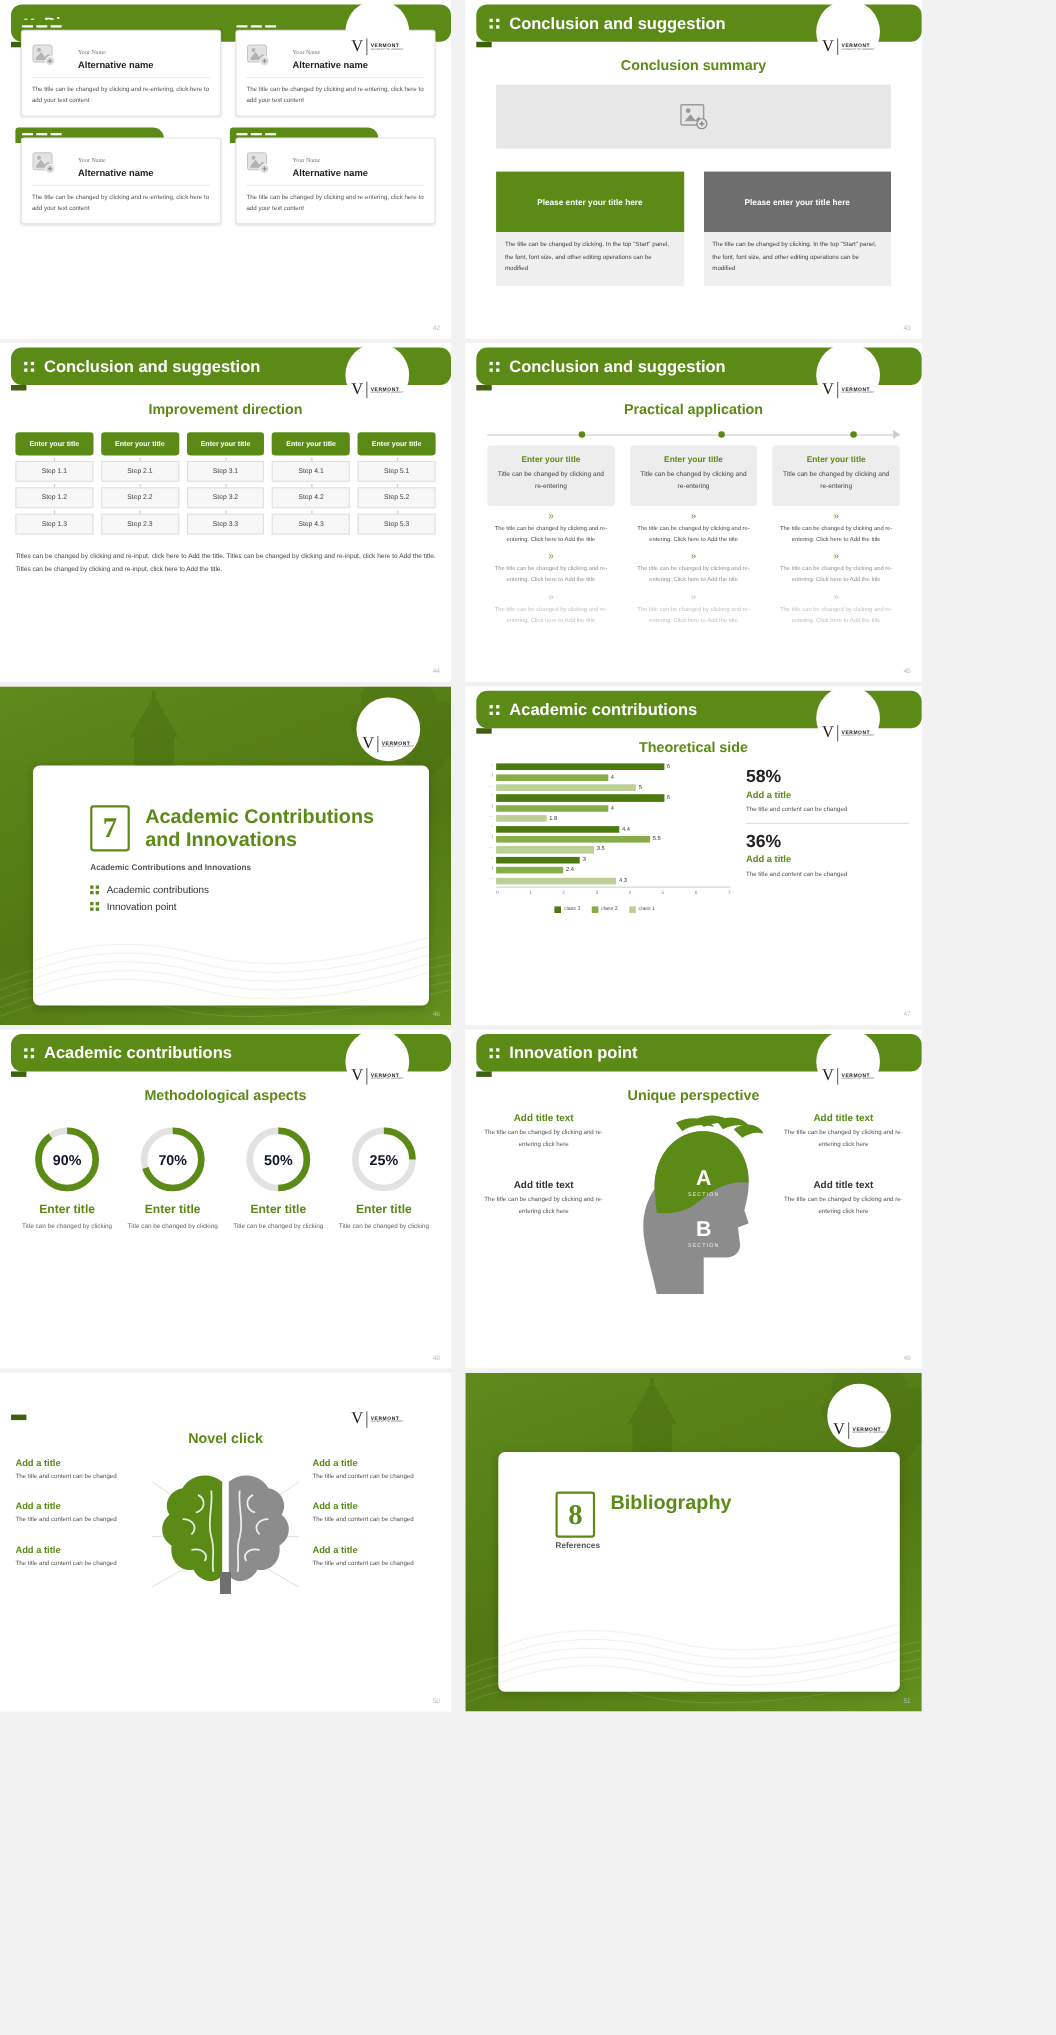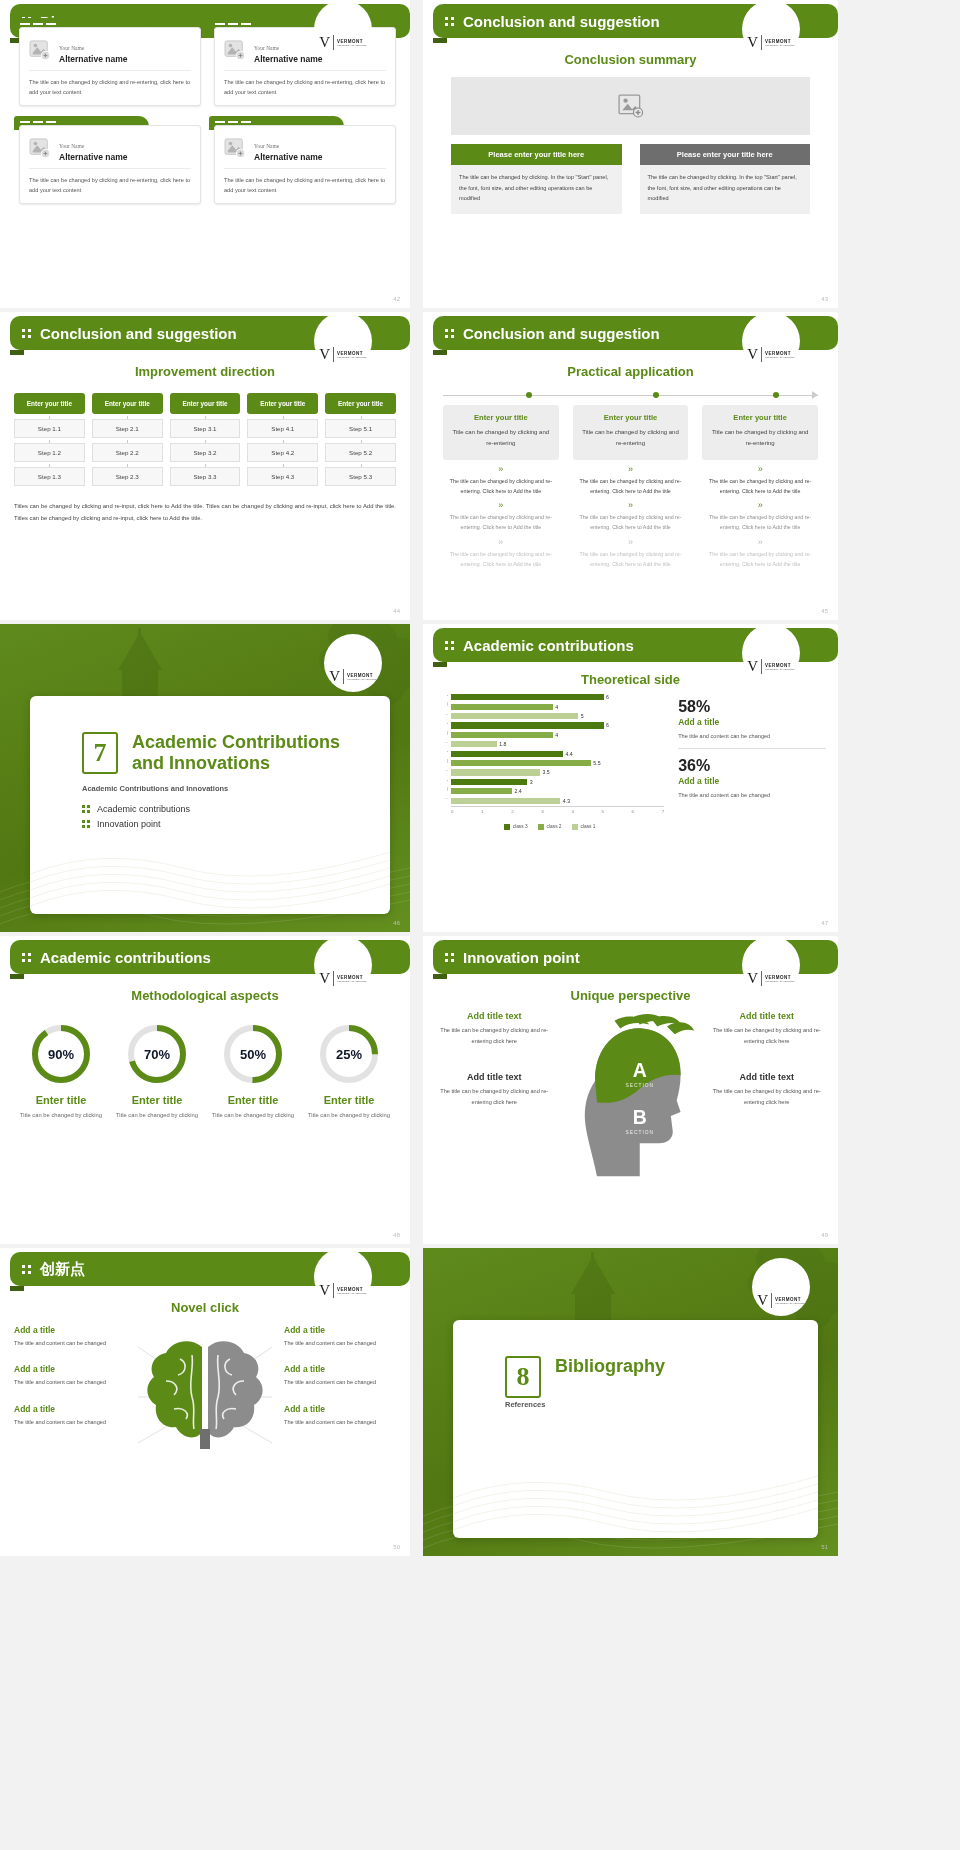--- a/index.html
+++ b/index.html
@@ -105,31 +105,31 @@
     background: #5b8a16; border-radius: 3px 10px 0 0;
   }
   .folder .tab .lines { position: absolute; top: 5px; left: 6px; display: flex; gap: 3px; }
   .folder .tab .lines i { display: block; width: 10px; height: 2px; background: #fff; }
   .folder .body {
     position: absolute; top: 9px; left: 5px; right: 0; bottom: 0;
     background: #fff; border: 1px solid #e4e4e4; border-radius: 3px;
     box-shadow: 0 1px 2px rgba(0,0,0,.09);
     padding: 8px 9px;
   }
-  .folder .row { display: flex; align-items: center; gap: 8px; border-bottom: 1px solid #ececec; padding-bottom: 6px; }
+  .folder .row { display: flex; align-items: center; gap: 20px; border-bottom: 1px solid #ececec; padding-bottom: 6px; }
   .ph-icon { width: 22px; height: 20px; flex: none; position: relative; }
   .ph-icon svg { width: 100%; height: 100%; }
   .folder .nm1 { font-size: 5.5px; color: #777; font-family: "Liberation Serif", serif; }
   .folder .nm2 { font-size: 8.5px; font-weight: bold; color: #222; }
   .folder .desc { font-size: 5.6px; color: #555; line-height: 1.85; padding-top: 6px; }
   
   .img-box { margin: 10px 28px 0 28px; height: 58px; background: #e7e7e7; display: flex; align-items: center; justify-content: center; }
   .img-box .ph-icon { width: 26px; height: 24px; }
   .two-col { display: grid; grid-template-columns: 1fr 1fr; gap: 18px; margin: 9px 28px 0 28px; }
-  .cc-head { text-align: center; color: #fff; font-size: 7.5px; font-weight: bold; padding: 6px 0; }
+  .cc-head { text-align: center; color: #fff; font-size: 7.5px; font-weight: bold; padding: 23px 0; margin-top: 12px; }
   .cc-head.g { background: #5b8a16; }
   .cc-head.gr { background: #6e6e6e; }
   .cc-body { background: #f0f0f0; font-size: 5.6px; color: #444; line-height: 1.9; padding: 7px 8px 10px 8px; }
   
   .steps { display: grid; grid-template-columns: repeat(5, 1fr); gap: 7px; margin: 14px 14px 0 14px; }
   .step-col .cap {
     background: #5b8a16; color: #fff; font-size: 6.4px; font-weight: bold;
     text-align: center; padding: 7px 2px; border-radius: 3px;
   }
   .step-col .cell {
@@ -813,24 +813,20 @@
         <div class="pitem" style="margin-top:26px">
           <div class="t dark">Add title text</div>
           <div class="d">The title can be changed by clicking and re-entering click here</div>
         </div>
       </div>
     </div>
     <div class="pgnum">49</div>
   </div>
 
   <div class="slide">
-    <div class="hdr l">
-      <span class="dots"></span>
-      <span>创新点</span>
-    </div>
     <div class="hdr-notch"></div>
     <div class="logo">
       <span class="mark">
           <span class="v">V</span>
       <span class="bar"></span>
       <span class="txt">VERMONT<small>UNIVERSITY OF VERMONT</small></span>
         </span>
     </div>
 
     <div class="sect-title">Novel click</div>

